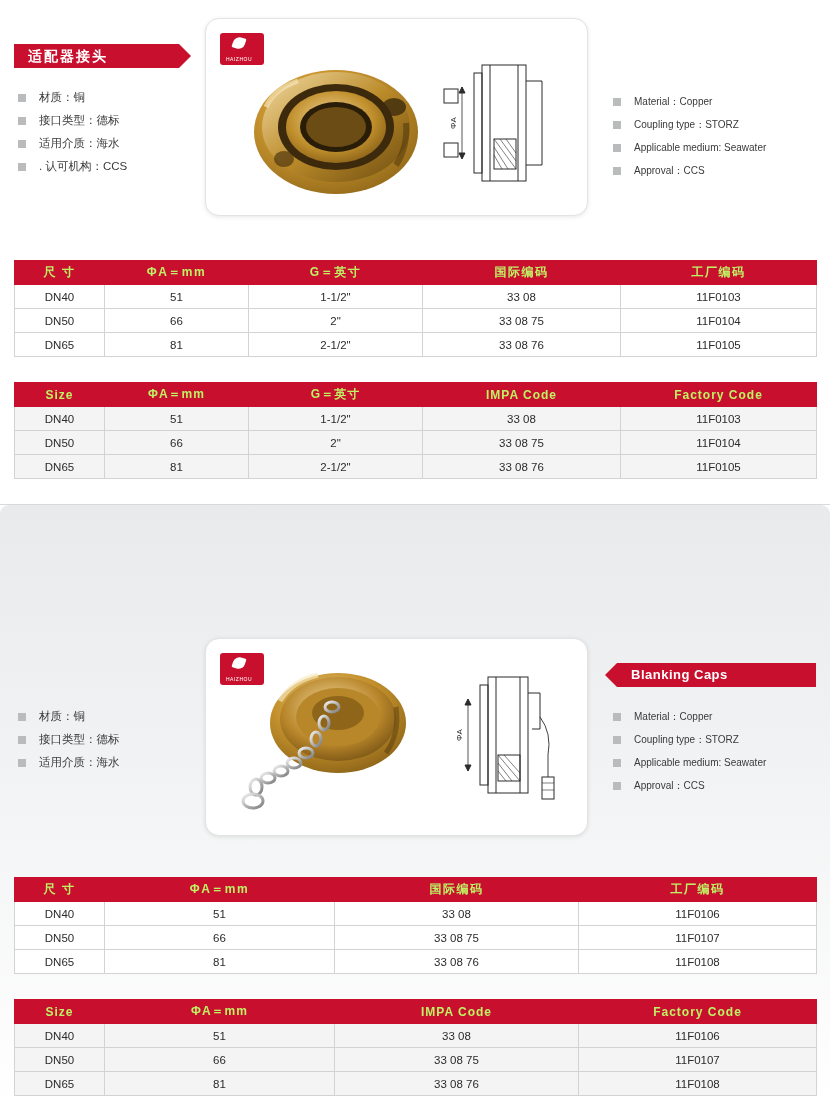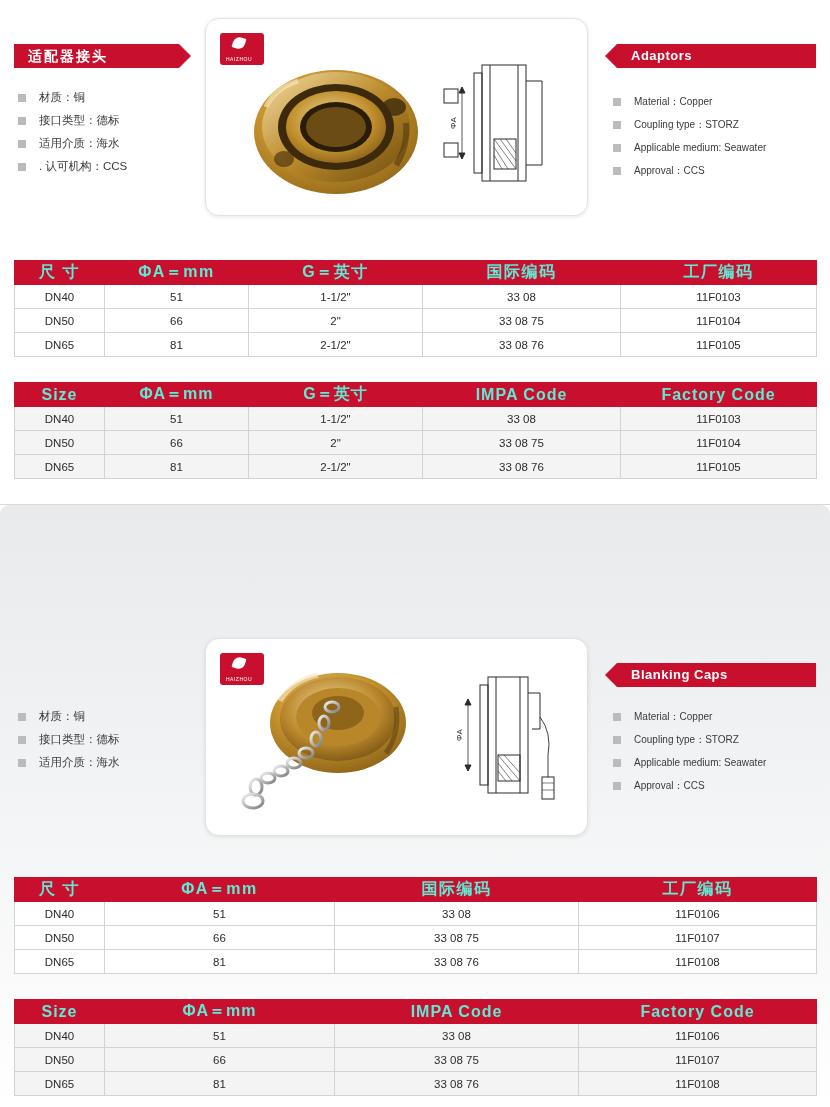--- a/index.html
+++ b/index.html
@@ -127,22 +127,22 @@
 
   
   table.spec-table {
     position: absolute;
     border-collapse: collapse;
     font-size: 11.5px;
     table-layout: fixed;
   }
   table.spec-table th {
     background: #c8102e;
-    color: #5eead4;
-    font-size: 16px;
+    color: #bef264;
+    font-size: 12px;
     font-weight: bold;
     height: 21px;
     letter-spacing: 1.5px;
     border: 1px solid #c8102e;
     margin-top: 8px;
   }
   table.spec-table th.en { letter-spacing: 1px; }
   table.spec-table td {
     height: 21px;
     text-align: center;
@@ -188,23 +188,20 @@
       <div class="row">
           <span class="bullet"></span>
           <span>适用介质：海水</span>
         </div>
       <div class="row">
           <span class="bullet"></span>
           <span>. 认可机构：CCS</span>
         </div>
     </div>
 
-    <div class="title-bar en rev" style="left:617px; top:44px; width:199px;">
-      <span class="txt">Adaptors</span>
-    </div>
 
     <div class="spec-list en" style="left:613px; top:90px; width:215px;">
       <div class="row">
           <span class="bullet"></span>
           <span>Material：Copper</span>
         </div>
       <div class="row">
           <span class="bullet"></span>
           <span>Coupling type：STORZ</span>
         </div>

